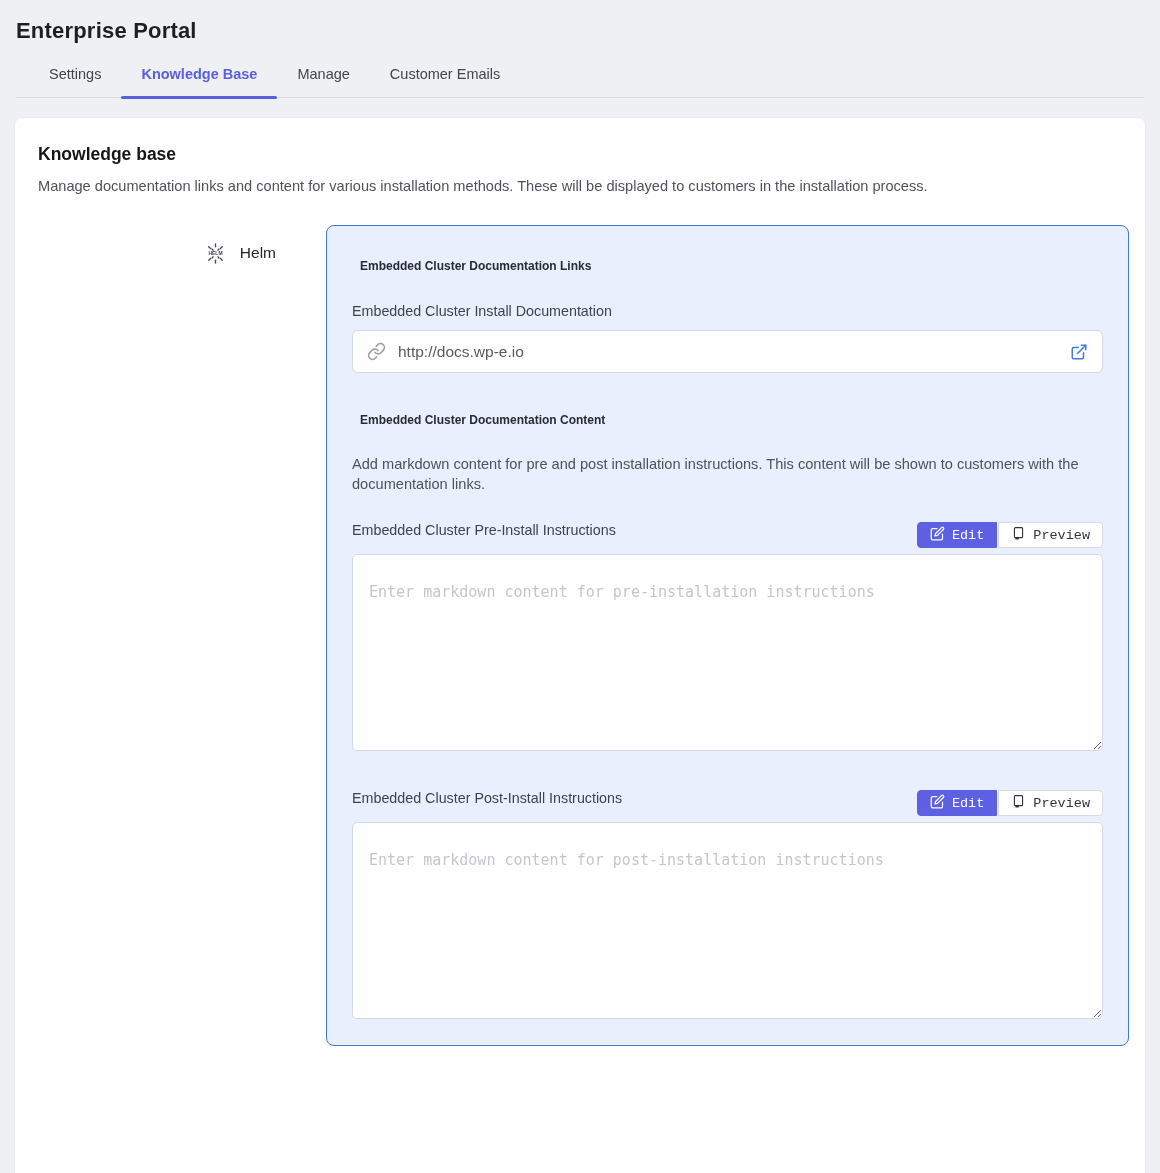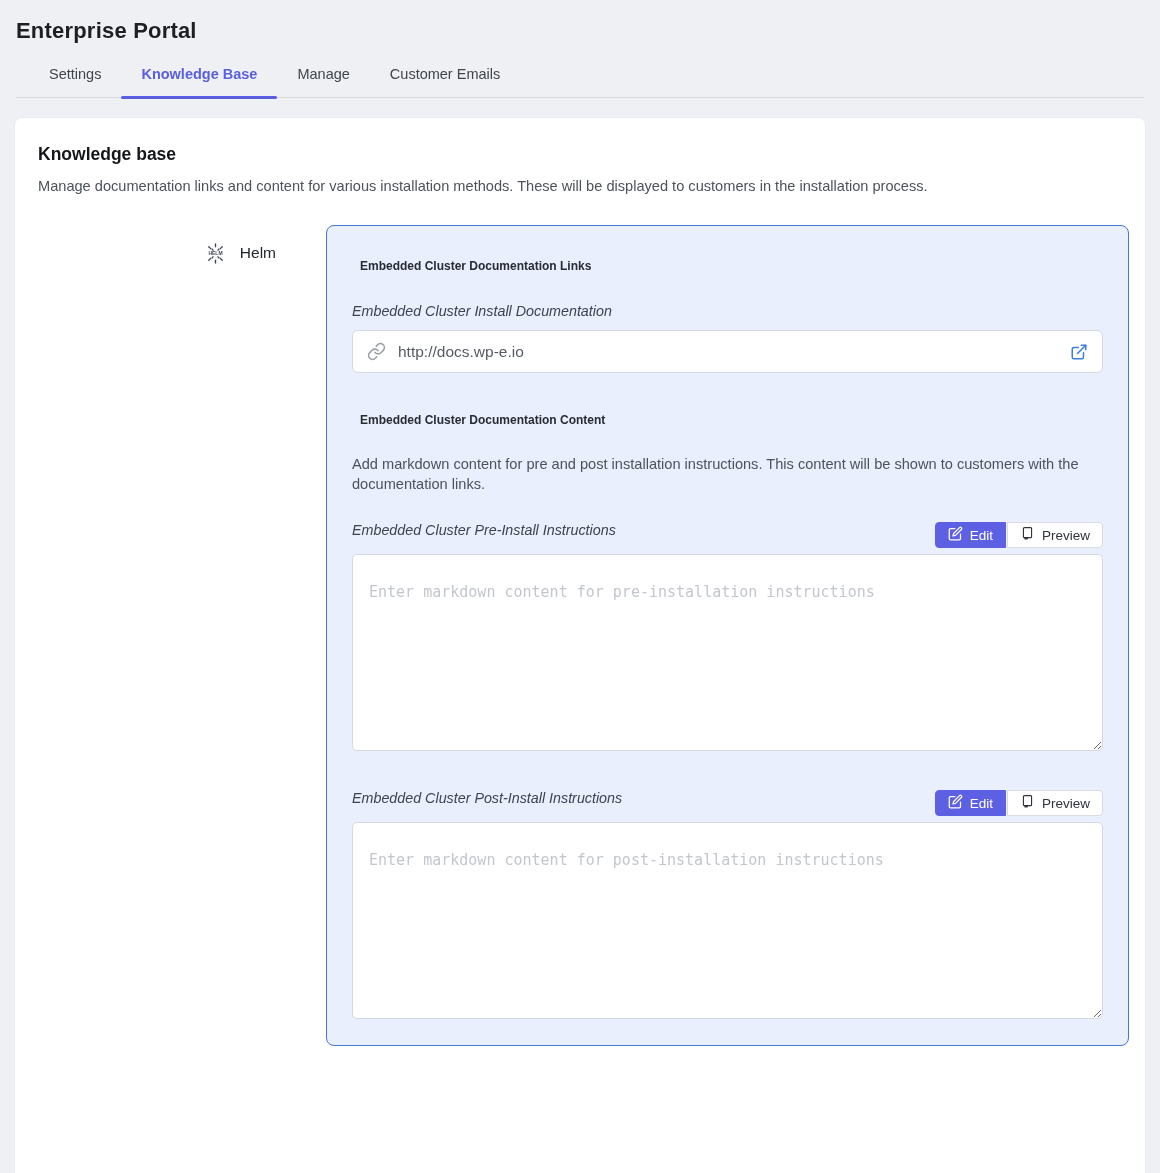--- a/index.html
+++ b/index.html
@@ -40,36 +40,36 @@
   }
   .side-item.active { background:#e3edfc; font-weight:500; }
   .side-item .icn { display:flex; align-items:center; color:#3c424d; }
   
   .panel {
     flex:1; margin-left:32px; background:#e9effc;
     border:1px solid #4577d8; border-radius:8px;
     padding:25px 25px 26px;
   }
   .panel-h { font-size:12px; font-weight:700; color:#272b33; margin:8px; }
-  .field-label { margin-top:30px; font-size:14.3px; color:#3e434e;font-style:italic; }
+  .field-label { margin-top:30px; font-size:14.3px; color:#3e434e; }
   .url-box {
     margin-top:11px; height:43px; background:#fff; border:1px solid #d4d8e0;
     border-radius:6px; display:flex; align-items:center; padding:0 14px; gap:10px;justify-content:center;
   }
   .url-box input {
     border:none; outline:none; flex:1; font-size:15.5px; color:#565b63;
     font-family:"Liberation Sans", sans-serif; background:transparent;
   }
   .link-icn { color:#9aa0a8; display:flex; }
   .ext-icn { color:#3d7ce2; display:flex; cursor:pointer; }
   .section-2 { margin-top:40px; }
   .panel-desc { margin-top:27px; font-size:14.6px; color:#4d525b; line-height:20px; max-width:755px; }
   .label-row { margin-top:28px; display:flex; align-items:flex-start; justify-content:space-between; }
   .label-row.second { margin-top:39px; }
-  .btn-group { display:flex; }
+  .btn-group { display:flex;font-family:Liberation Mono, monospace; }
   .tgl-btn {
     height:26px; padding:0 12px; font-size:13.5px; display:flex; align-items:center; gap:7px;
     cursor:pointer; border:1px solid transparent; white-space:nowrap;
   }
   .tgl-btn.edit { background:#5d60e2; color:#fff; border-radius:4px 0 0 4px; border-color:#5d60e2; }
   .tgl-btn.preview { background:#fff; color:#2f343c; border-color:#d8dbe2; border-radius:0 4px 4px 0; margin-left:1px; }
   .md-area {
     margin-top:6px; width:100%; height:197px; background:#fff;
     border:1px solid #d4d8e0; border-radius:5px; padding:28px 16px;
     font-family:"DejaVu Sans Mono", monospace; font-size:15px; color:#3c4046;

